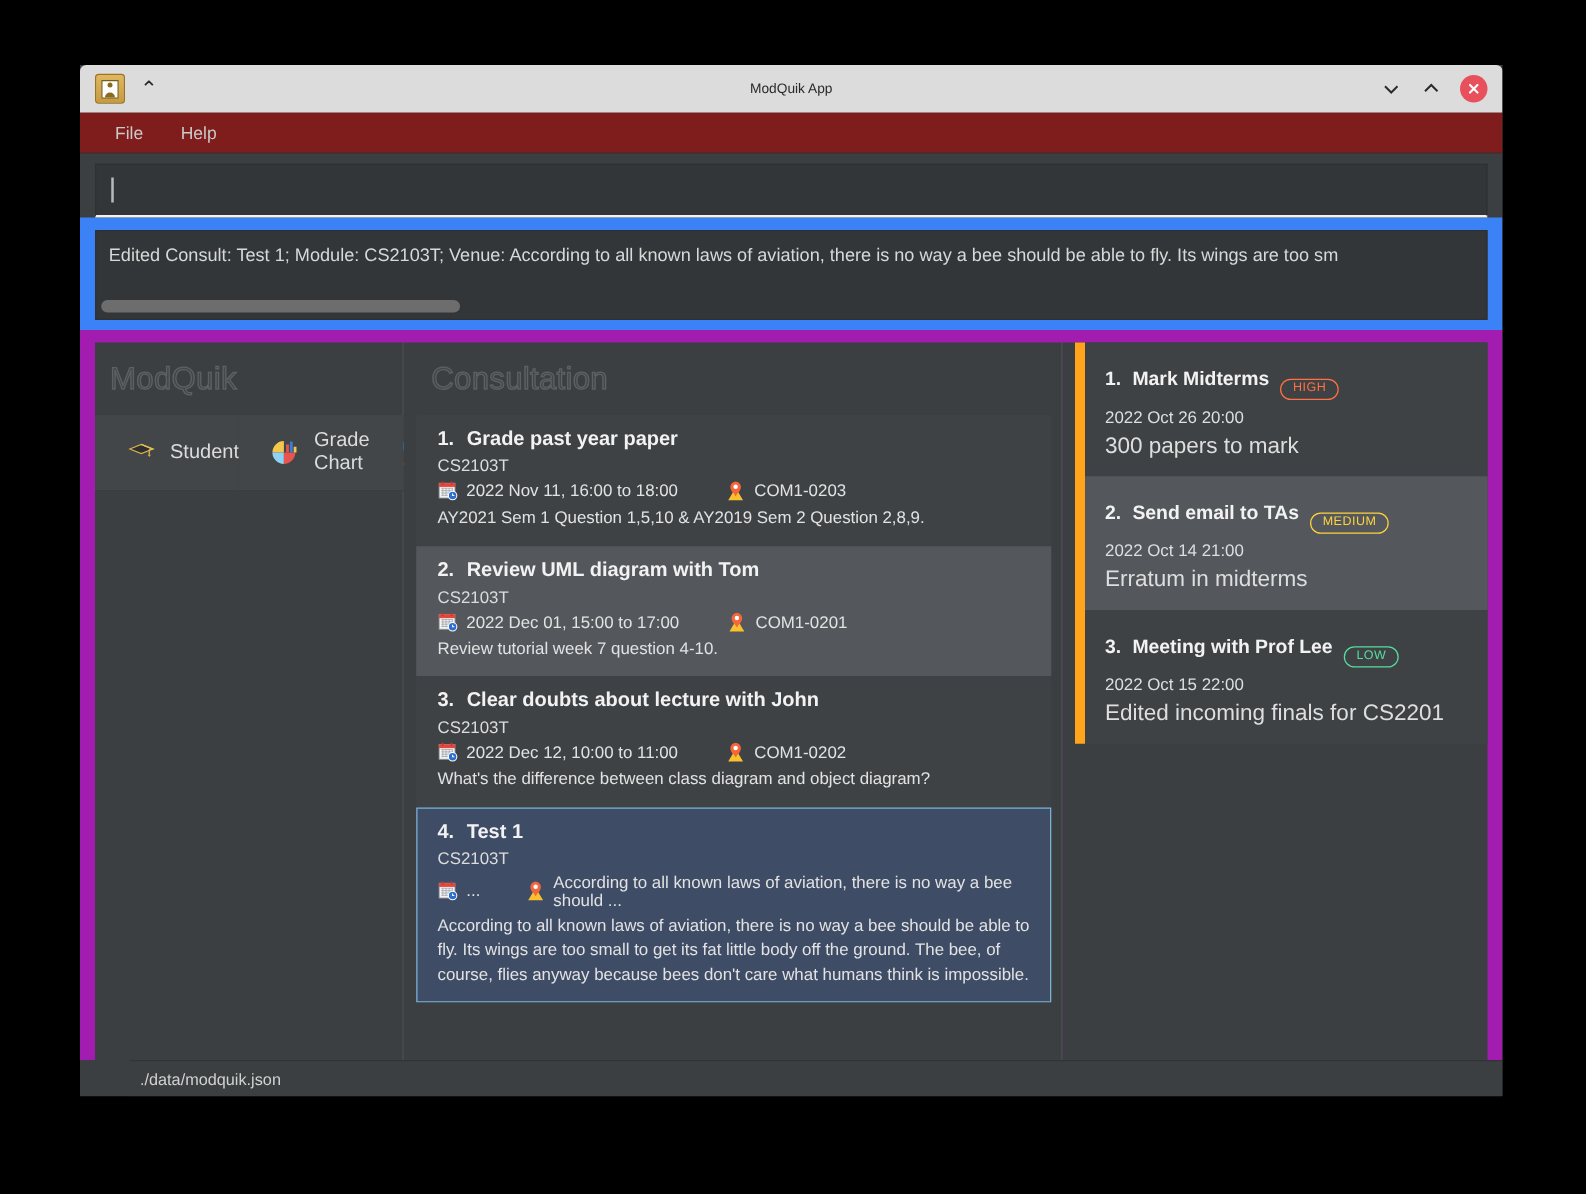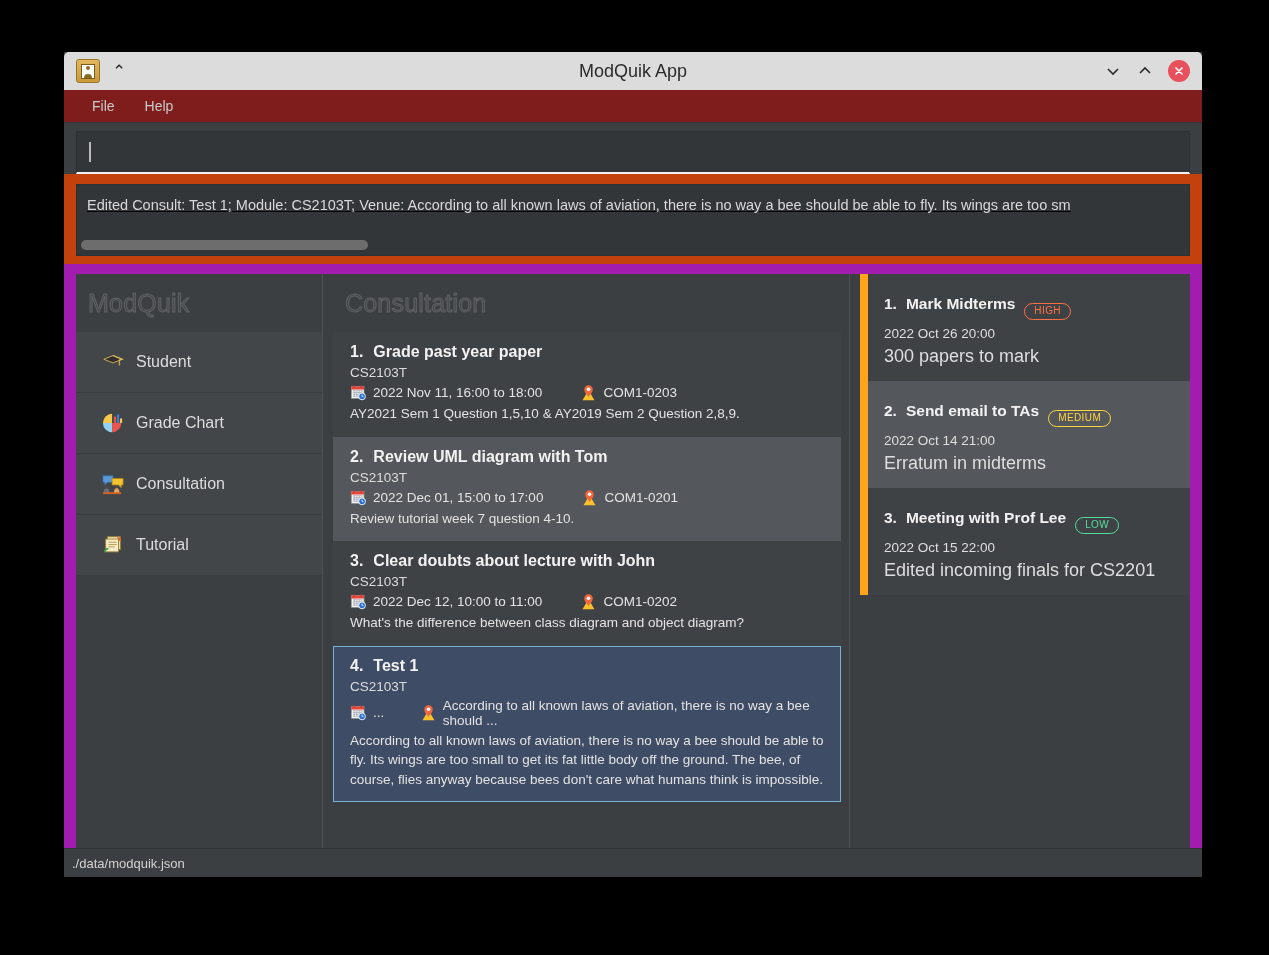--- a/index.html
+++ b/index.html
@@ -90,21 +90,21 @@
     color: #2a2a2a;
     line-height: 1;
     margin-left: 4px;
     cursor: pointer;
     letter-spacing: -1px;
   }
   .tb-title {
     position: absolute;
     left: 0; right: 0;
     text-align: center;
-    font-size: 18px;
+    font-size: 11px;
     color: #2b2b2b;
     pointer-events: none;
   }
   .tb-right {
     margin-left: auto;
     display: flex;
     align-items: center;
     gap: 14px;
     z-index: 2;
     padding-right: 6px;
@@ -166,23 +166,22 @@
     animation: none;
   }
   .cmd-text {
     font-size: 14px;
     color: #e6e6e6;
     margin-left: 1px;
   }
 
   
   .resultbox-wrap {
-    background: #c2410c;
+    background: #3b82f6;
     padding: 10px 12px 8px 12px;
-    text-decoration: underline;
   }
   .resultbox {
     height: 72px;
     background: #333639;
     border: 1px solid #2e3133;
     position: relative;
     overflow: hidden;
     padding: 12px 10px 0 10px;
     box-sizing: border-box;
   }
@@ -237,21 +236,21 @@
     font-size: 25px;
     font-weight: 400;
     color: rgba(255,255,255,0.045);
     -webkit-text-stroke: 1px rgba(255,255,255,0.16);
     letter-spacing: 0.2px;
     user-select: none;
   }
   .panel-title.pt-consult { padding-left: 10px; }
 
   
-  .side-list { display: flex; flex-direction: column; }
+  .side-list { display: flex; }
   .side-item {
     height: 60px;
     display: flex;
     align-items: center;
     gap: 12px;
     padding-left: 26px;
     background: #434649;
     border-bottom: 1px solid #3a3d3f;
     cursor: pointer;
   }
@@ -367,20 +366,21 @@
   .statusbar {
     height: 28px;
     min-height: 28px;
     background: #3c3f41;
     border-top: 1px solid #313335;
     display: flex;
     align-items: center;
     padding-left: 8px;
     font-size: 13px;
     color: #d2d2d2;
+    margin-left: 40px;
   }
 </style>
 </head>
 <body>
 
 <div id="root">
   <div class="window">
 
     <div class="titlebar">
       <div class="tb-left">

